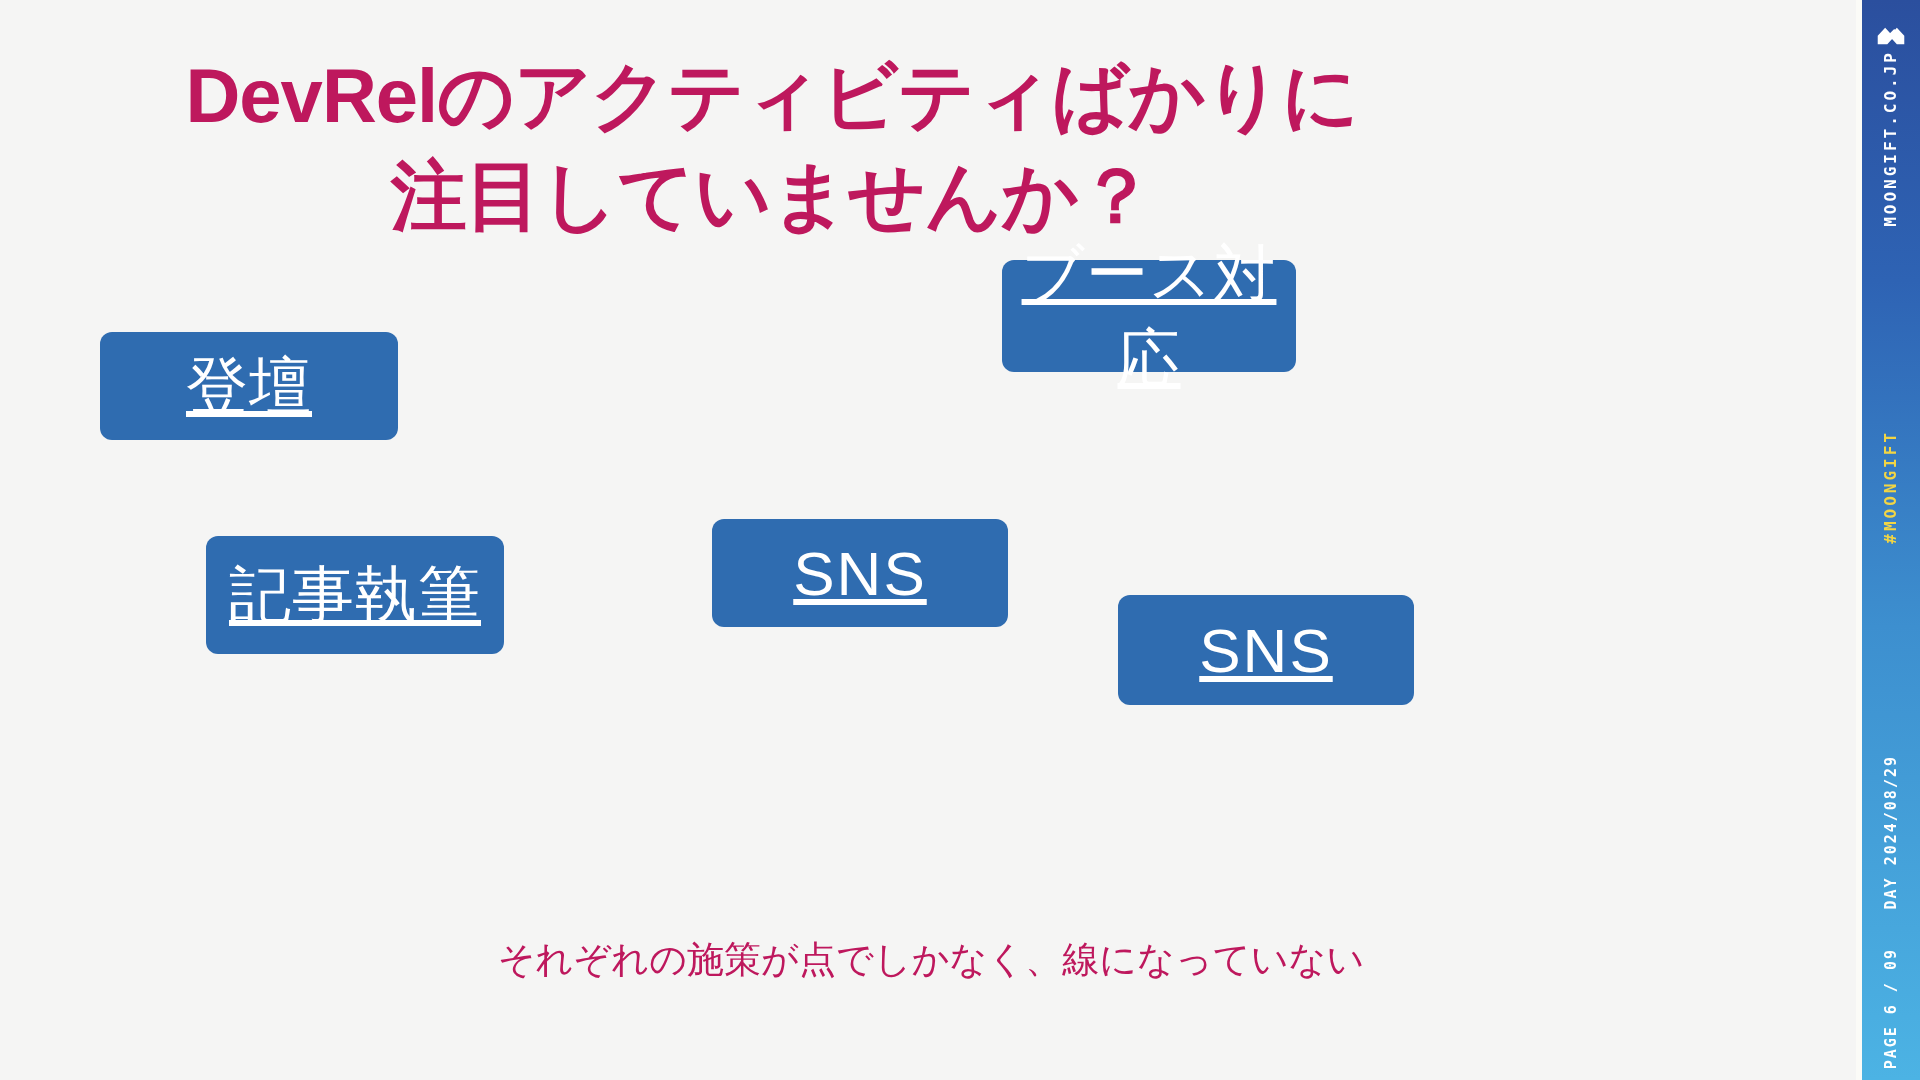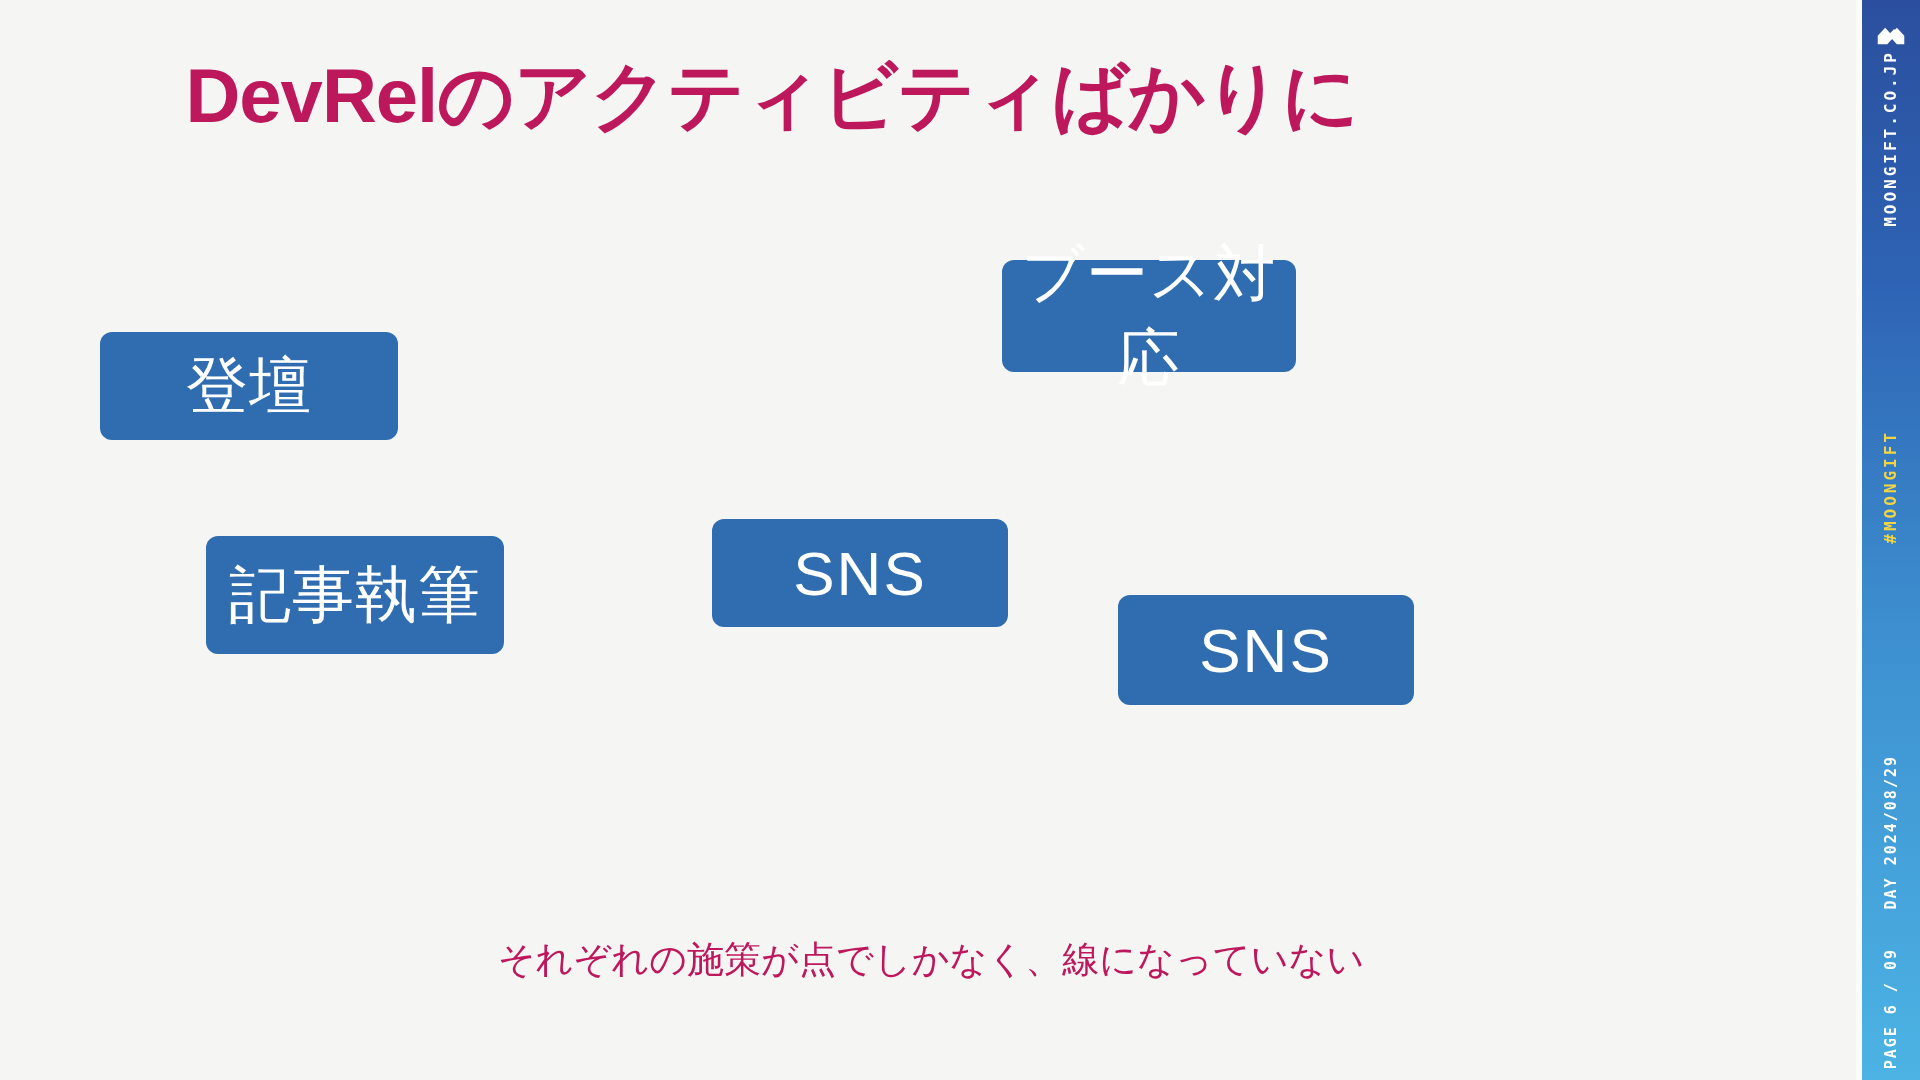--- a/index.html
+++ b/index.html
@@ -39,20 +39,21 @@
     color: #ffffff;
     display: flex;
     align-items: center;
     justify-content: center;
     font-size: 62px;
     font-weight: normal;
     letter-spacing: 1px;
     box-sizing: border-box;
     padding: 0 14px;
     text-align: center;
+    text-decoration: underline;
   }
   .node-box.latin { font-size: 62px; letter-spacing: 2px; margin-top: 43px; }
 
   
   #caption {
     position: absolute;
     left: 0;
     top: 935px;
     width: 1862px;
     text-align: center;
@@ -104,20 +105,21 @@
   #sb-day   { color: #ffffff; position: absolute; top: 755px; font-size: 15px; letter-spacing: 2px;}
   #sb-page  { color: #ffffff; position: absolute; top: 948px; font-size: 15px; letter-spacing: 2px;}
 </style>
 </head>
 <body>
 
 <div id="slide">
 
   <div id="title">
     <span class="tline">DevRelのアクティビティばかりに</span>
+    <span class="tline">注目していませんか？</span>
   </div>
 
   <div class="node-box" style="left:1002px; top:260px; width:294px; height:112px;">ブース対応</div>
 
   <div class="node-box" style="left:100px; top:332px; width:298px; height:108px;text-align:center;">登壇</div>
 
   <div class="node-box latin" style="left:712px; top:476px; width:296px; height:108px;">SNS</div>
 
   <div class="node-box" style="left:206px; top:536px; width:298px; height:118px;">記事執筆</div>
 

